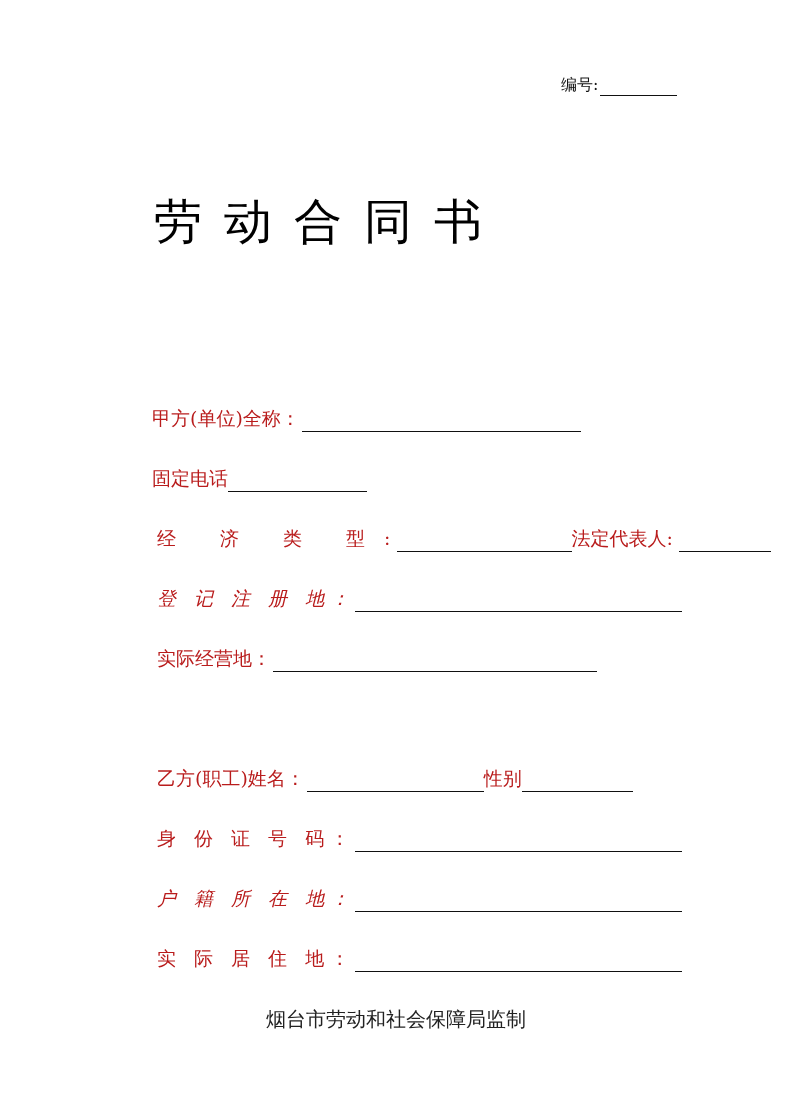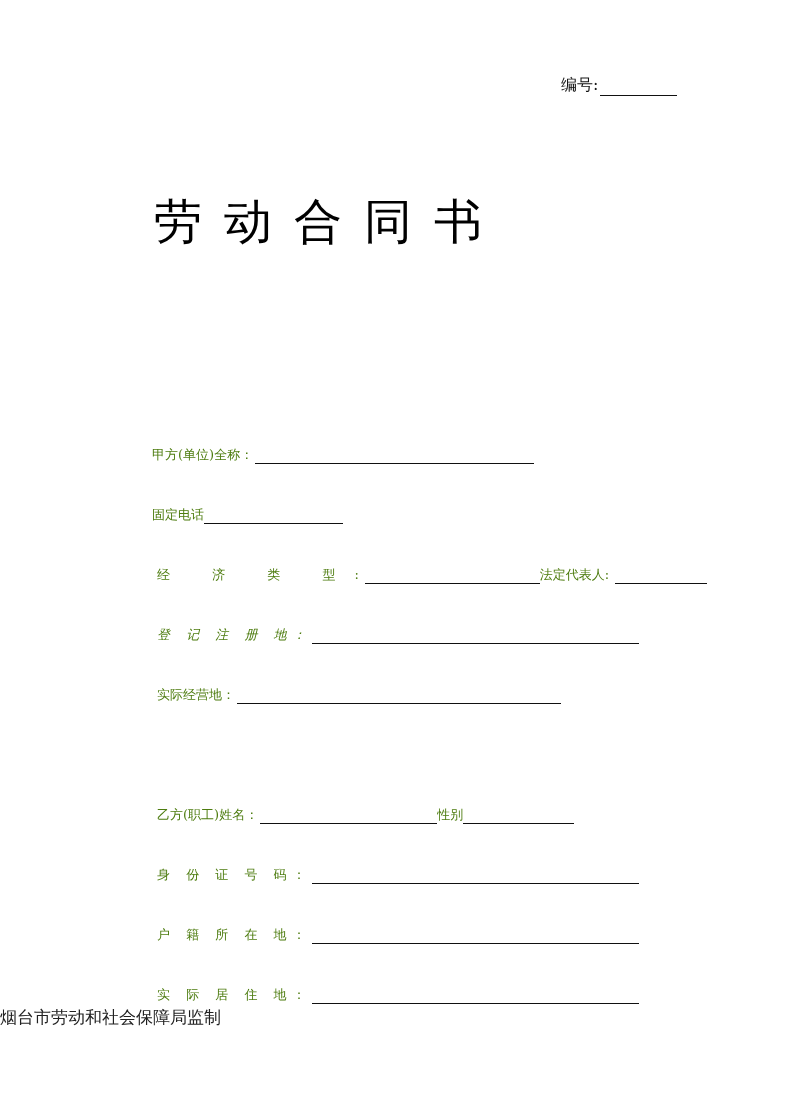--- a/index.html
+++ b/index.html
@@ -33,35 +33,34 @@
       text-align: center;
       font-size: 48px;
       letter-spacing: 22px;
       font-family: "DejaVu Sans", "Liberation Sans", sans-serif;
       font-weight: normal;
       color: #000;
       padding-left: 22px;
       box-sizing: border-box;
     }
     .field {
-      font-size: 13px;
+      font-size: 19px;
       display: flex;
       align-items: flex-end;
-      color: #4d7c0f;
-      margin-top: 39px;
+      color: #b91c1c;
     }
     .uline {
       display: inline-block;
       border-bottom: 1.3px solid #111;
       height: 18px;
     }
     .footer {
       left: 0; width: 792px; top: 1006px;
-      text-align: left;
-      font-size: 17px;
+      text-align: center;
+      font-size: 20px;
       color: #222;
     }
   </style>
 </head>
 <body>
 
 <div class="abs number-row">
   <span>编号:</span>
   <span class="number-line"></span>
 </div>
@@ -101,21 +100,21 @@
   <span>性别</span>
   <span class="uline" style="width:111px;"></span>
 </div>
 
 <div class="abs field" style="left:157px; top:826px;">
   <span style="letter-spacing:6px;">身 份 证 号 码：</span>
   <span class="uline" style="width:327px;"></span>
 </div>
 
 <div class="abs field" style="left:157px; top:886px;">
-  <span style="letter-spacing:6px;">户 籍 所 在 地：</span>
+  <span style="letter-spacing:6px;font-style:italic;">户 籍 所 在 地：</span>
   <span class="uline" style="width:327px;"></span>
 </div>
 
 <div class="abs field" style="left:157px; top:946px;">
   <span style="letter-spacing:6px;">实 际 居 住 地：</span>
   <span class="uline" style="width:327px;"></span>
 </div>
 
 <div class="abs footer">烟台市劳动和社会保障局监制</div>
 

